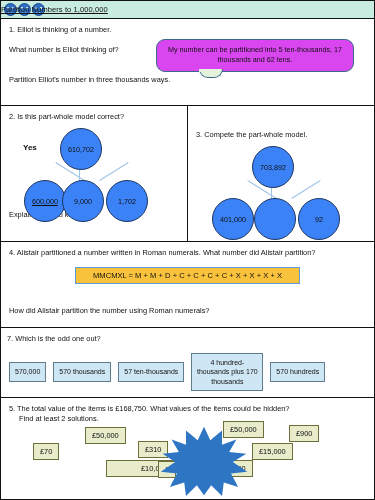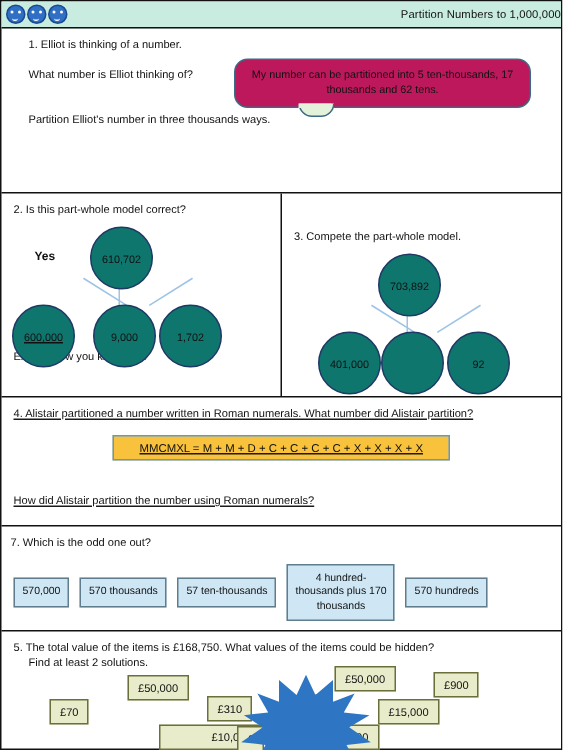--- a/index.html
+++ b/index.html
@@ -30,35 +30,35 @@
   .face::before,.face::after{
     content:"";position:absolute;top:3px;width:2px;height:2px;border-radius:50%;background:#fff;
   }
   .face::before{left:2px;}
   .face::after{right:2px;}
   .face i{
     position:absolute;left:2.5px;bottom:1.5px;width:4px;height:2px;
     border-bottom:1px solid #fff;border-radius:0 0 4px 4px;
   }
   .header-title{
-    position:absolute;left:0;right:0;text-align:right;
-    font-size:7.5px;letter-spacing:.1px;color:#111;
+    position:absolute;left:0;right:0;text-align:left;
+    font-size:7.5px;letter-spacing:.1px;color:#111;text-decoration:underline;
   }
 
   
   .sec{position:relative;box-sizing:border-box;border-bottom:1.5px solid #111;}
   .q{font-size:7.4px;line-height:1.35;color:#111;}
 
   
-  .s1{height:110px;padding:6px 8px 0 18px;}
+  .s1{height:87px;padding:6px 8px 0 8px;}
   .s1 .l1{margin-bottom:10px;}
   .s1 .l2{margin-bottom:20px;}
   .bubble{
     position:absolute;left:155px;top:20px;width:198px;box-sizing:border-box;
-    background:#be185d;border:1px solid #3b6a86;border-radius:9px;
+    background:#d946ef;border:1px solid #3b6a86;border-radius:9px;
     padding:5px 6px;text-align:center;font-size:7.2px;line-height:1.45;color:#111;
   }
   .bubble .tail{
     position:absolute;left:42px;bottom:-7px;width:22px;height:8px;
     background:#e4f2dc;border-left:1px solid #3b6a86;border-right:1px solid #3b6a86;
     border-bottom:1px solid #3b6a86;border-radius:0 0 14px 14px;
   }
   .bubble .tailcap{
     position:absolute;left:42px;bottom:-1px;width:22px;height:3px;background:#e4f2dc;
   }
@@ -66,27 +66,27 @@
   
   .row23{display:flex;height:135px;border-bottom:1.5px solid #111;}
   .col{position:relative;box-sizing:border-box;padding:6px 8px 0 8px;}
   .col.left{width:187px;border-right:1.5px solid #111;}
   .col.right{width:186px;margin-top:18px;}
   .yes{position:absolute;left:22px;top:37px;font-size:8px;font-weight:bold;color:#111;}
 
   .pw{position:absolute;left:0;top:22px;width:100%;height:105px;}
   .circ{
     position:absolute;border:1.4px solid #1f3864;border-radius:50%;
-    background:#0f766e;display:flex;align-items:center;justify-content:center;
+    background:#3b82f6;display:flex;align-items:center;justify-content:center;
     font-size:7.2px;color:#111;z-index:2;white-space:nowrap;
   }
   .link{position:absolute;background:#9dc3e6;z-index:1;}
 
   
-  .s4{height:86px;padding:6px 8px 0 8px;text-decoration:underline;}
+  .s4{height:86px;padding:6px 8px 0 8px;}
   .romanbox{
     margin:9px auto 0 auto;width:225px;box-sizing:border-box;
     background:#fbc game;background:#f9c23c;border:1.2px solid #5b9bd5;
     text-align:center;padding:3px 2px;font-size:7.6px;color:#111;
   }
   .s4 .l2{margin-top:22px;}
 
   
   .s5{height:70px;padding:6px 6px 0 6px;}
   .opts{display:flex;align-items:center;gap:7px;margin-top:9px;padding-left:2px;}
@@ -140,21 +140,21 @@
   <div class="row23">
 
     <div class="col left">
       <div class="q">2. Is this part-whole model correct?</div>
       <div class="yes">Yes</div>
       <div class="pw">
         <div class="link" style="left:78px;top:33px;width:1.4px;height:22px;"></div>
         <div class="link" style="left:52px;top:43px;width:34px;height:1.2px;transform:rotate(32deg);"></div>
         <div class="link" style="left:96px;top:43px;width:34px;height:1.2px;transform:rotate(-32deg);"></div>
         <div class="circ" style="left:59px;top:0px;width:40px;height:40px;">610,702</div>
-        <div class="circ" style="left:7px;top:52px;width:40px;height:40px;text-decoration:underline;">600,000</div>
+        <div class="circ" style="left:23px;top:52px;width:40px;height:40px;text-decoration:underline;">600,000</div>
         <div class="circ" style="left:61px;top:52px;width:40px;height:40px;">9,000</div>
         <div class="circ" style="left:105px;top:52px;width:40px;height:40px;">1,702</div>
       </div>
       <div class="q" style="position:absolute;left:8px;top:104px;">Explain how you know this.</div>
     </div>
 
     <div class="col right">
       <div class="q">3. Compete the part-whole model.</div>
       <div class="pw">
         <div class="link" style="left:83px;top:33px;width:1.4px;height:22px;"></div>

